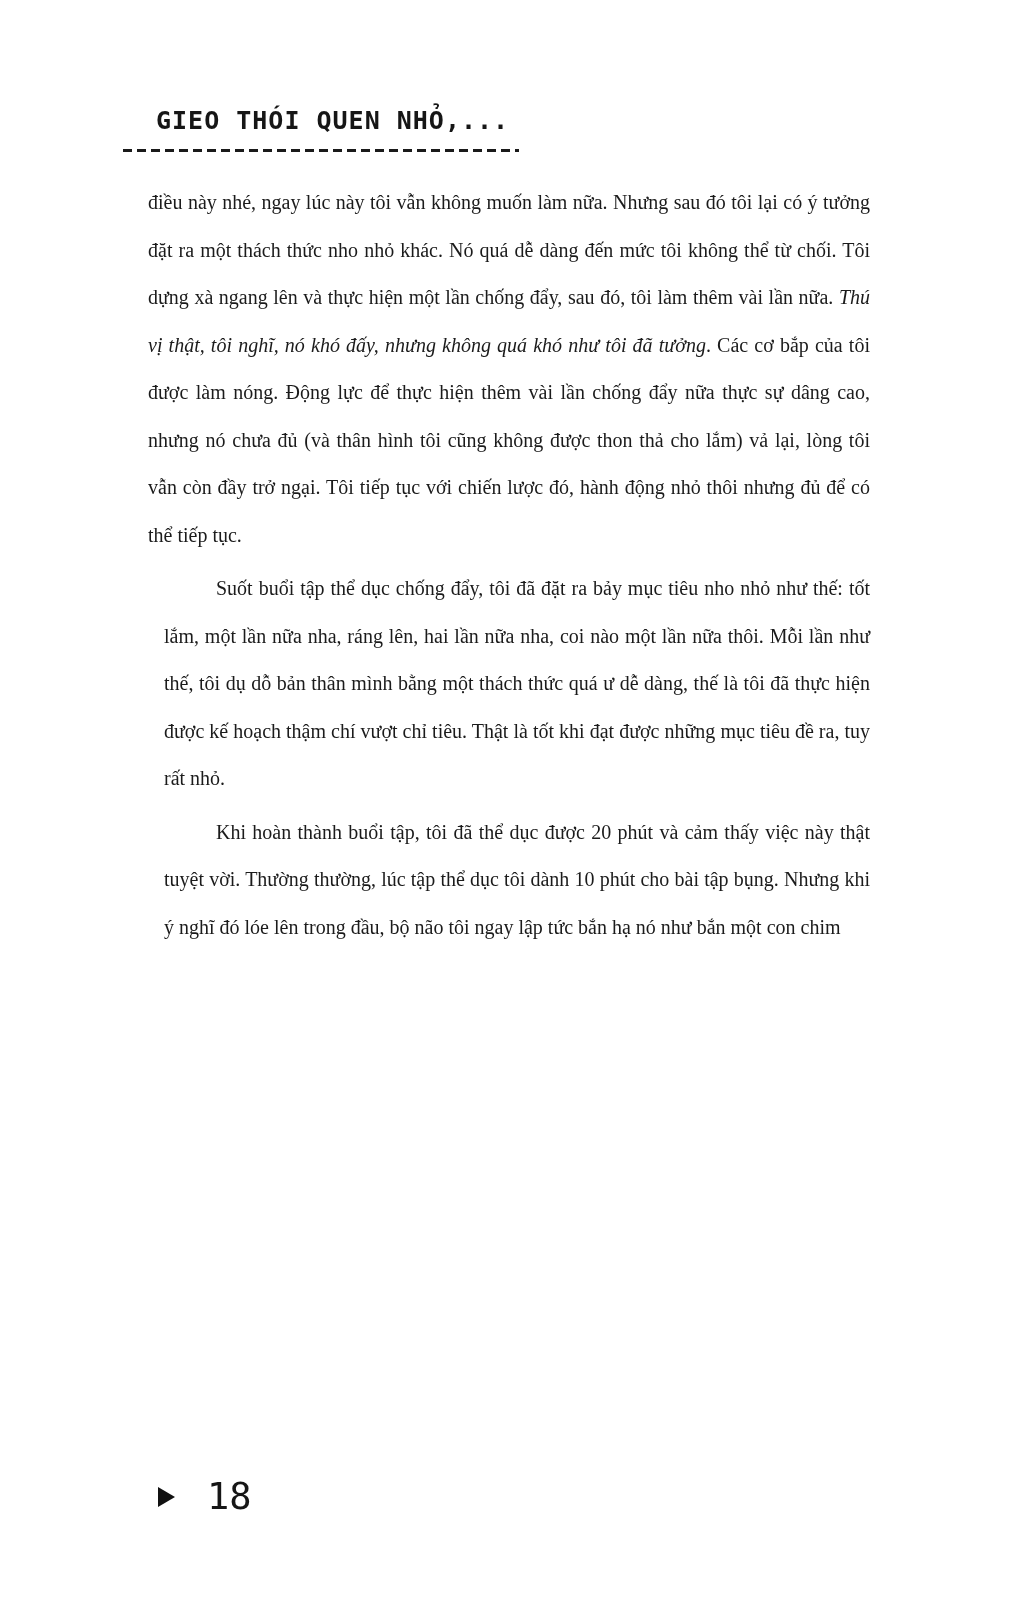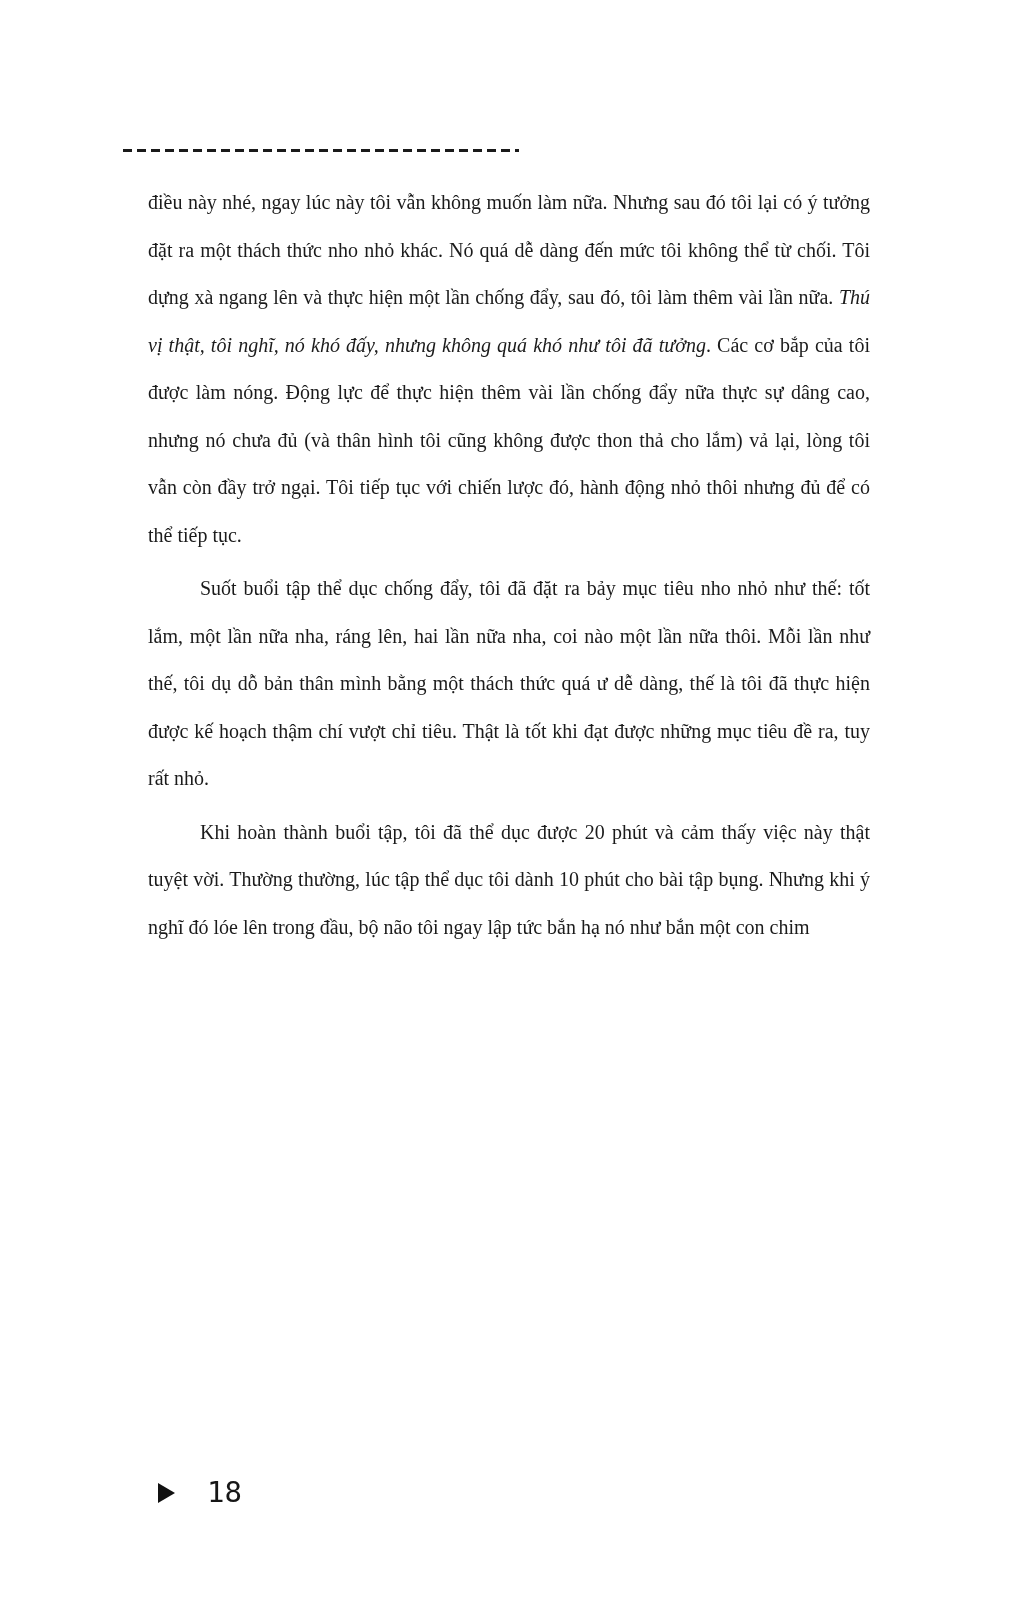--- a/index.html
+++ b/index.html
@@ -36,49 +36,50 @@
     top: 179px;
     width: 722px;
     font-family: "Liberation Serif", serif;
     font-size: 20px;
     line-height: 47.5px;
     color: #1b1b1b;
     text-align: justify;
   }
   .para { margin: 0; }
   .para + .para { margin-top: 6px; }
-  .para.indent { text-indent: 52px; }
+  .para.indent { text-indent: 52px; margin-left: 16px; }
   .em { font-style: italic; }
   .footer {
     position: absolute;
     left: 158px;
     top: 1478px;
     display: flex;
     align-items: center;
     gap: 32px;
   }
   .tri {
     width: 0;
     height: 0;
     border-left: 17px solid #111111;
     border-top: 10px solid transparent;
     border-bottom: 10px solid transparent;
   }
   .page-num {
     font-family: "DejaVu Sans Mono", monospace;
-    font-size: 29px;
+    font-size: 37px;
     color: #161616;
     line-height: 1;
     text-align: center;
   }
 </style>
 </head>
 <body>
 
 <div class="page">
+  <div class="header-title">GIEO THÓI QUEN NHỎ,...</div>
 
   <div class="divider"></div>
 
   <div class="page-body">
       <p class="para"><span class="">điều này nhé, ngay lúc này tôi vẫn không muốn làm nữa. Nhưng sau đó tôi lại có ý tưởng đặt ra một thách thức nho nhỏ khác. Nó quá dễ dàng đến mức tôi không thể từ chối. Tôi dựng xà ngang lên và thực hiện một lần chống đẩy, sau đó, tôi làm thêm vài lần nữa. </span><span class="em">Thú vị thật, tôi nghĩ, nó khó đấy, nhưng không quá khó như tôi đã tưởng</span><span class="">. Các cơ bắp của tôi được làm nóng. Động lực để thực hiện thêm vài lần chống đẩy nữa thực sự dâng cao, nhưng nó chưa đủ (và thân hình tôi cũng không được thon thả cho lắm) vả lại, lòng tôi vẫn còn đầy trở ngại. Tôi tiếp tục với chiến lược đó, hành động nhỏ thôi nhưng đủ để có thể tiếp tục.</span></p>
       <p class="para indent"><span class="">Suốt buổi tập thể dục chống đẩy, tôi đã đặt ra bảy mục tiêu nho nhỏ như thế: tốt lắm, một lần nữa nha, ráng lên, hai lần nữa nha, coi nào một lần nữa thôi. Mỗi lần như thế, tôi dụ dỗ bản thân mình bằng một thách thức quá ư dễ dàng, thế là tôi đã thực hiện được kế hoạch thậm chí vượt chỉ tiêu. Thật là tốt khi đạt được những mục tiêu đề ra, tuy rất nhỏ.</span></p>
       <p class="para indent"><span class="">Khi hoàn thành buổi tập, tôi đã thể dục được 20 phút và cảm thấy việc này thật tuyệt vời. Thường thường, lúc tập thể dục tôi dành 10 phút cho bài tập bụng. Nhưng khi ý nghĩ đó lóe lên trong đầu, bộ não tôi ngay lập tức bắn hạ nó như bắn một con chim</span></p>
     </div>
 
   <div class="footer">

